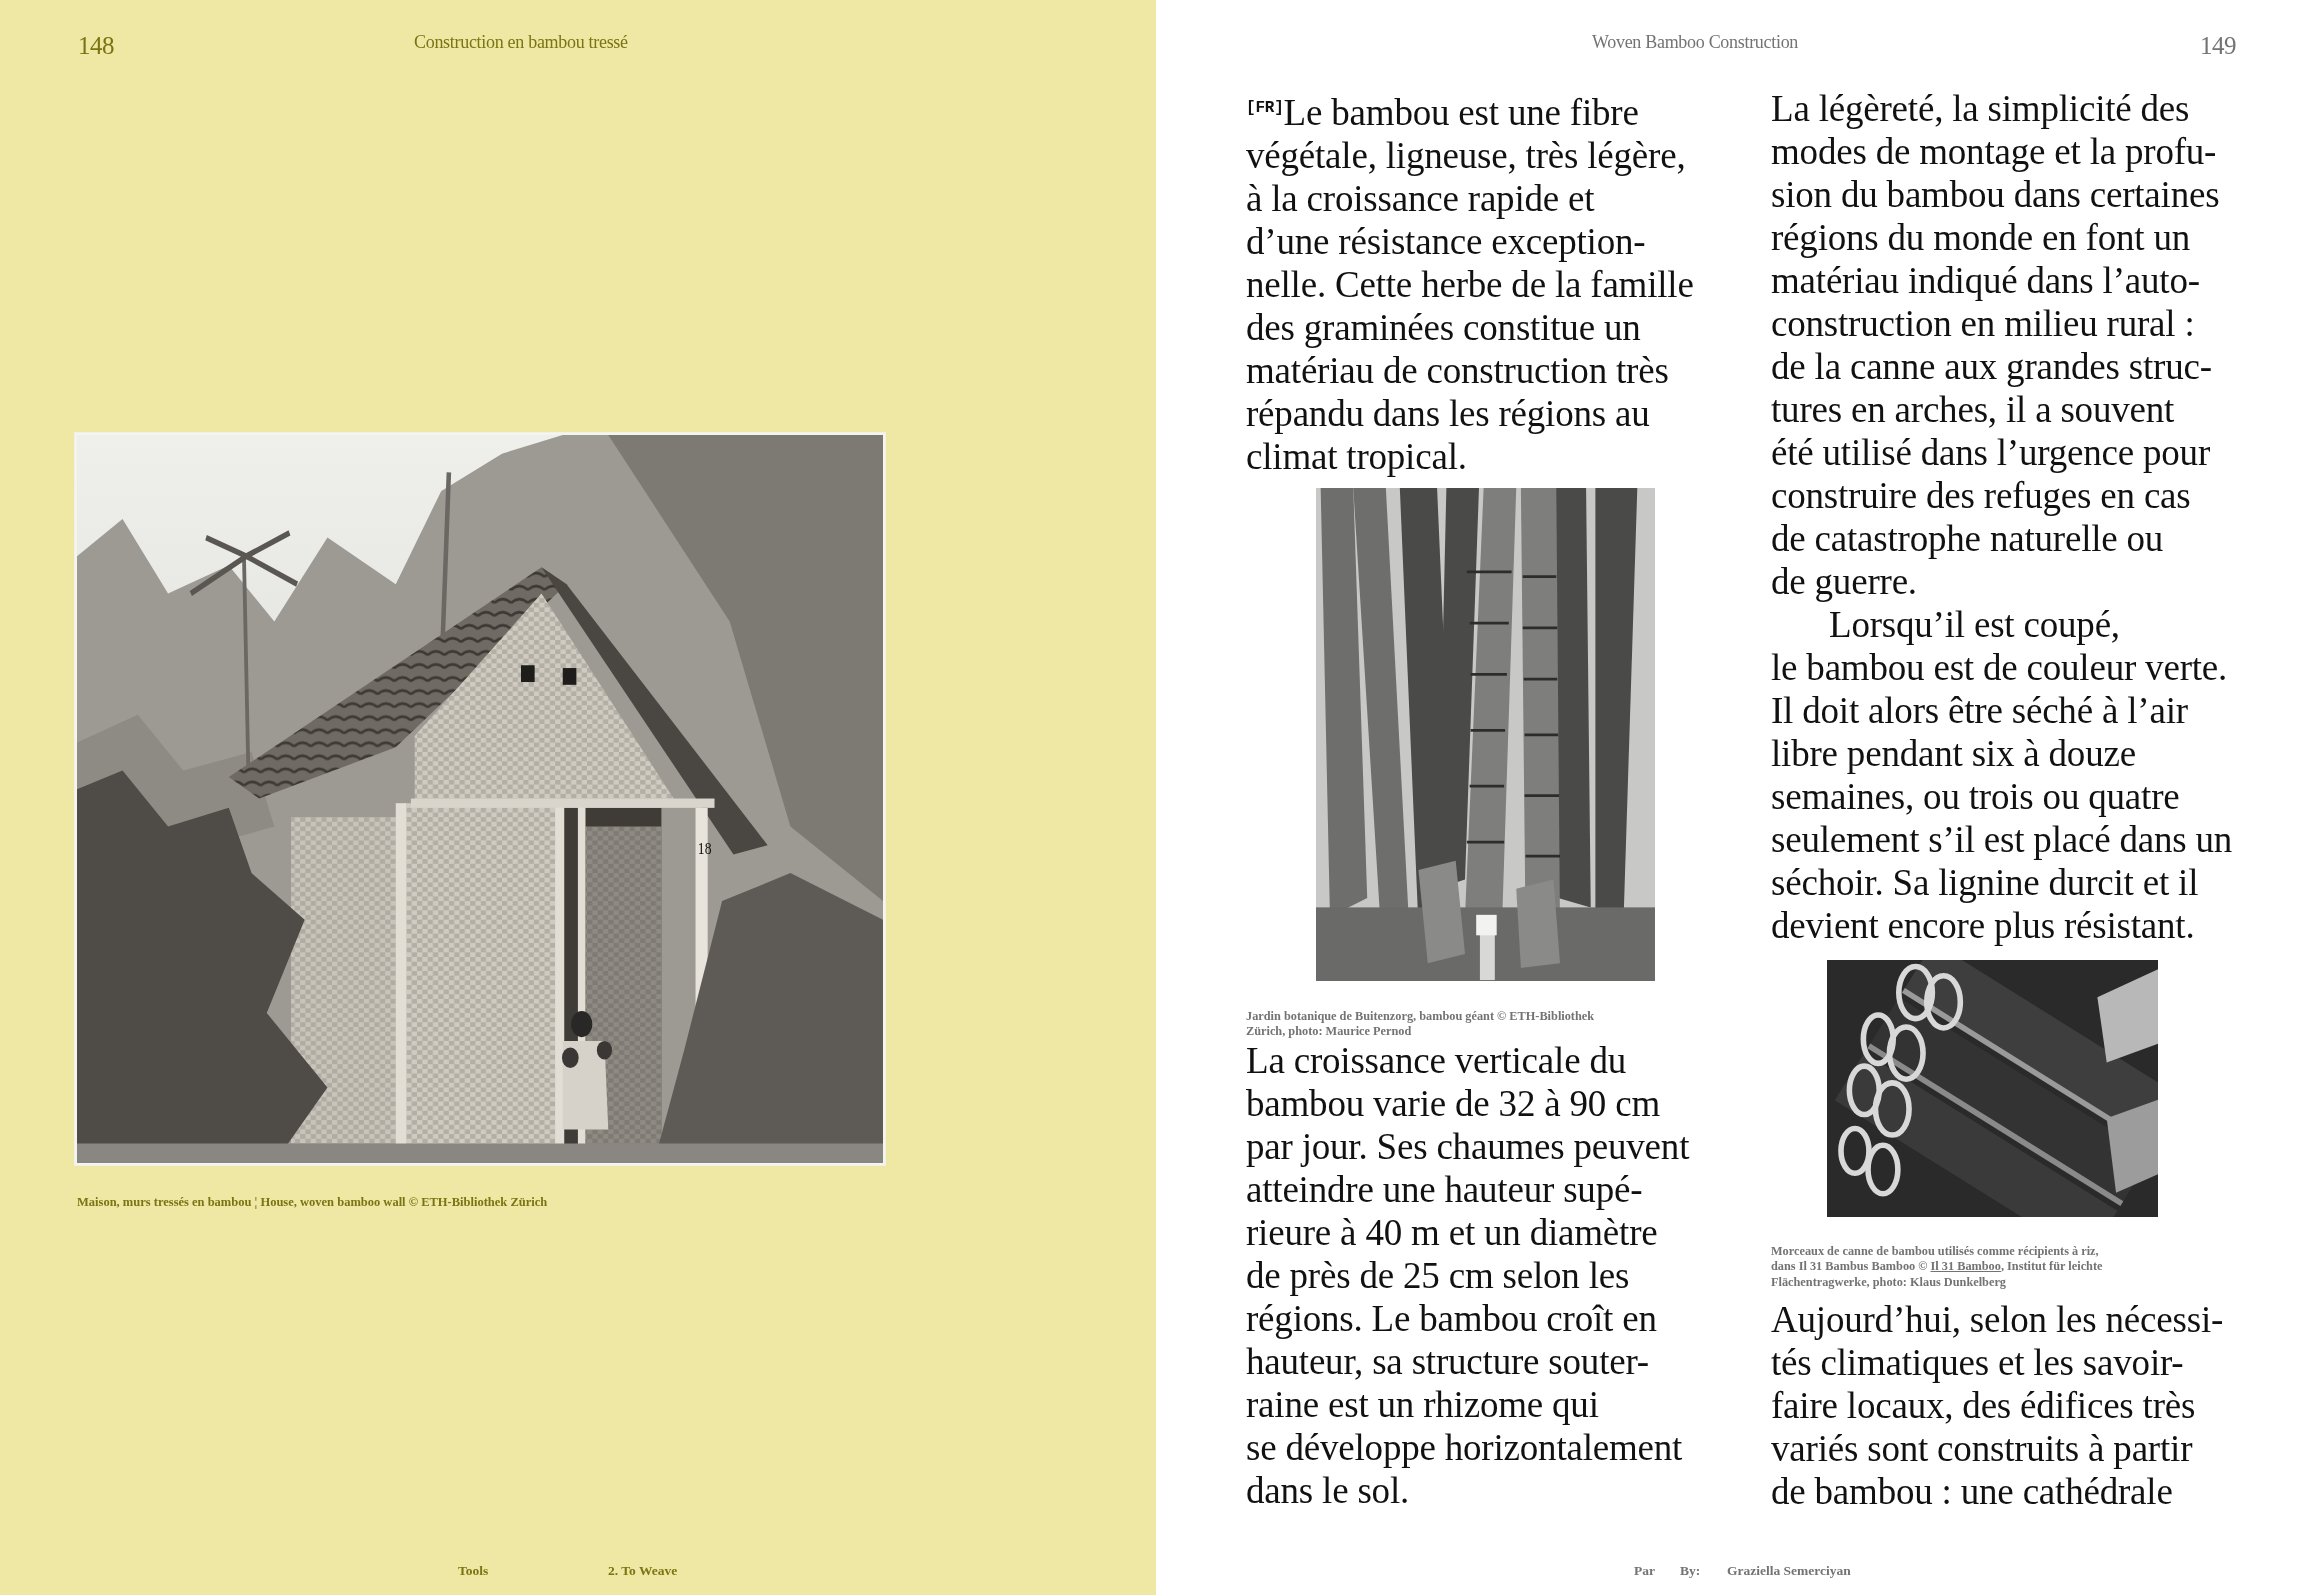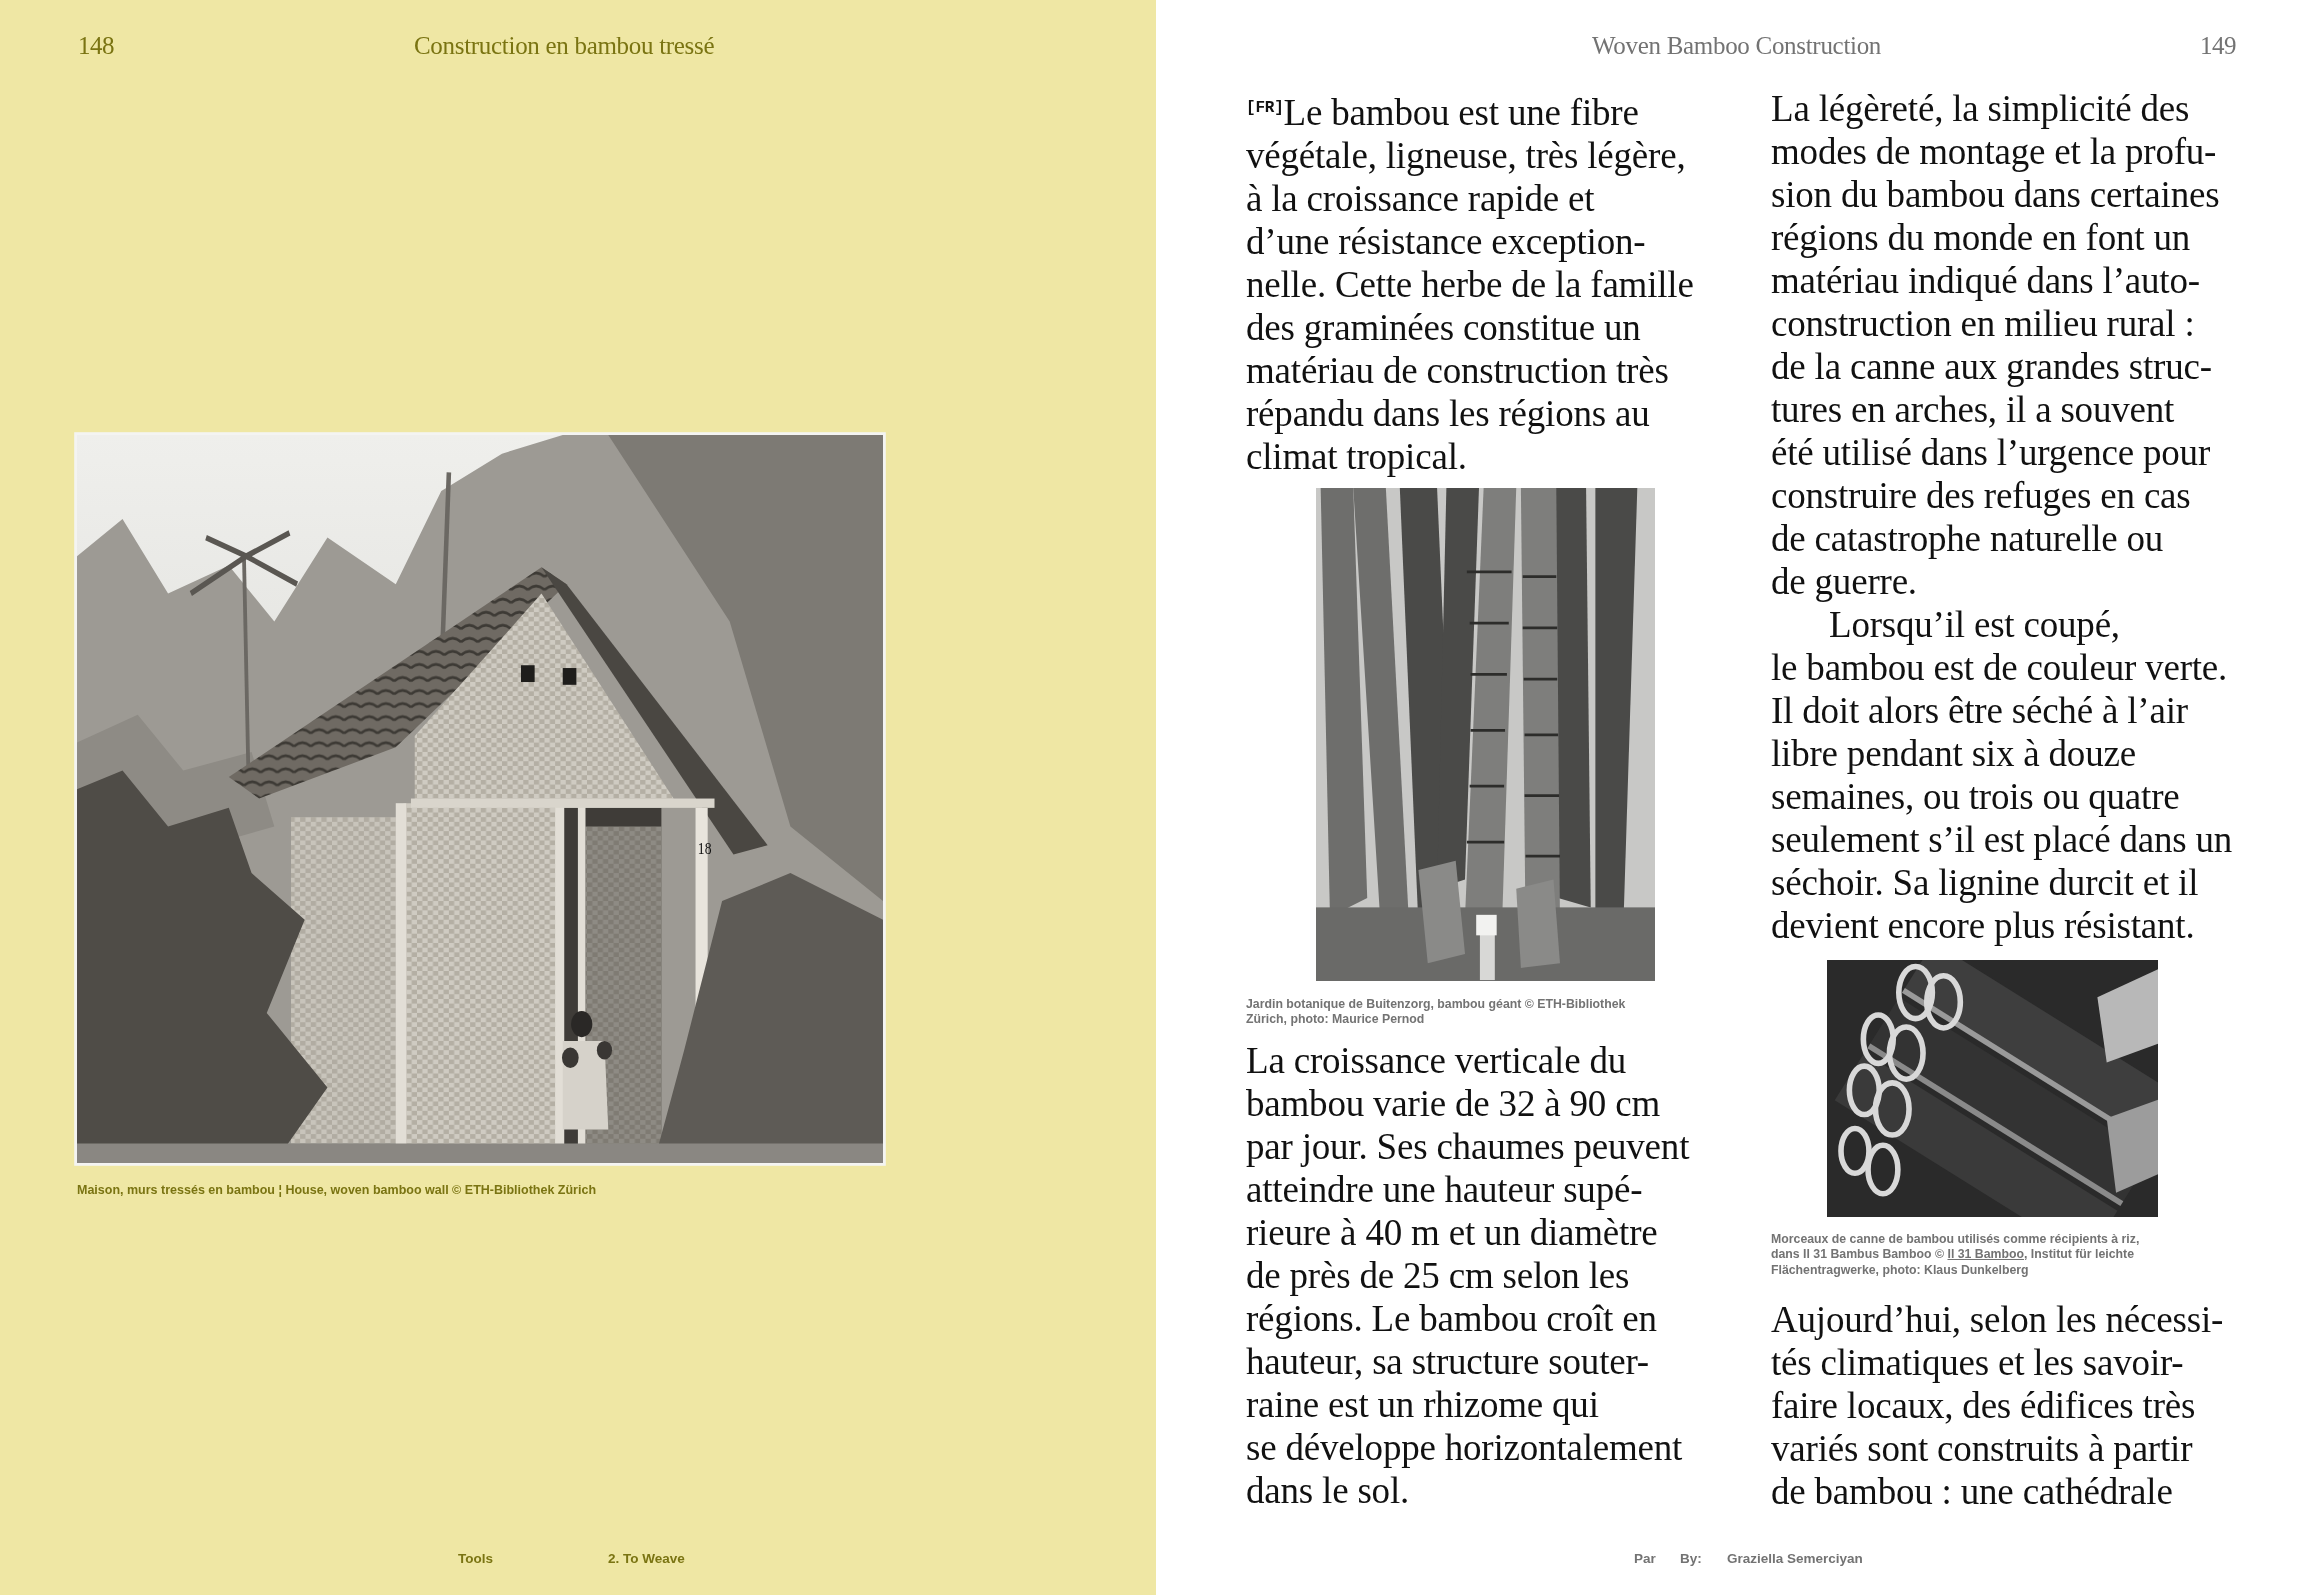--- a/index.html
+++ b/index.html
@@ -2,25 +2,25 @@
 <html style="font-size:15px"><head>
 <meta charset="utf-8">
 <style>
   html, body { margin:0; padding:0; }
   body { width:2312px; height:1596px; position:relative; overflow:hidden; background:#ffffff; }
   .page { position:absolute; top:0; height:1596px; }
   .page-left { left:0; width:1156px; background:#efe7a4; }
   .page-right { left:1156px; width:1156px; background:#ffffff; }
   .abs { position:absolute; }
   .serif { font-family:"Liberation Serif", "DejaVu Serif", serif; }
-  .mono { font-family:Liberation Sans, sans-serif; }
+  .mono { font-family:Liberation Serif, serif;margin-top:12px; }
   .olive { color:#7a7412; }
   .ink { color:#737373; }
   .folio { font-size:25px; letter-spacing:-0.5px; }
-  .running { font-size:25px; letter-spacing:-0.3px; white-space:nowrap;font-family:Liberation Serif, serif; }
+  .running { font-size:18px; letter-spacing:-0.3px; white-space:nowrap;font-family:Liberation Serif, serif; }
   .body-text { font-size:37px; line-height:43px; color:#111; letter-spacing:-0.2px; }
   .body-text .line { display:block; white-space:nowrap; }
   .body-text .indent { padding-left:58px; }
   .lang-tag { font-family:"Liberation Mono", "DejaVu Sans Mono", monospace; font-size:16px; font-weight:bold; vertical-align:13px; margin-right:0; }
   .caption { font-size:12.5px; line-height:15.4px; font-weight:bold; white-space:nowrap; }
   .caption .line { display:block; }
   .caption u { text-decoration:underline; }
   .footer-item { font-size:13.5px; font-weight:bold; white-space:nowrap; }
   .photo { position:absolute; overflow:hidden; }
   .photo svg { display:block; width:100%; height:100%; }

